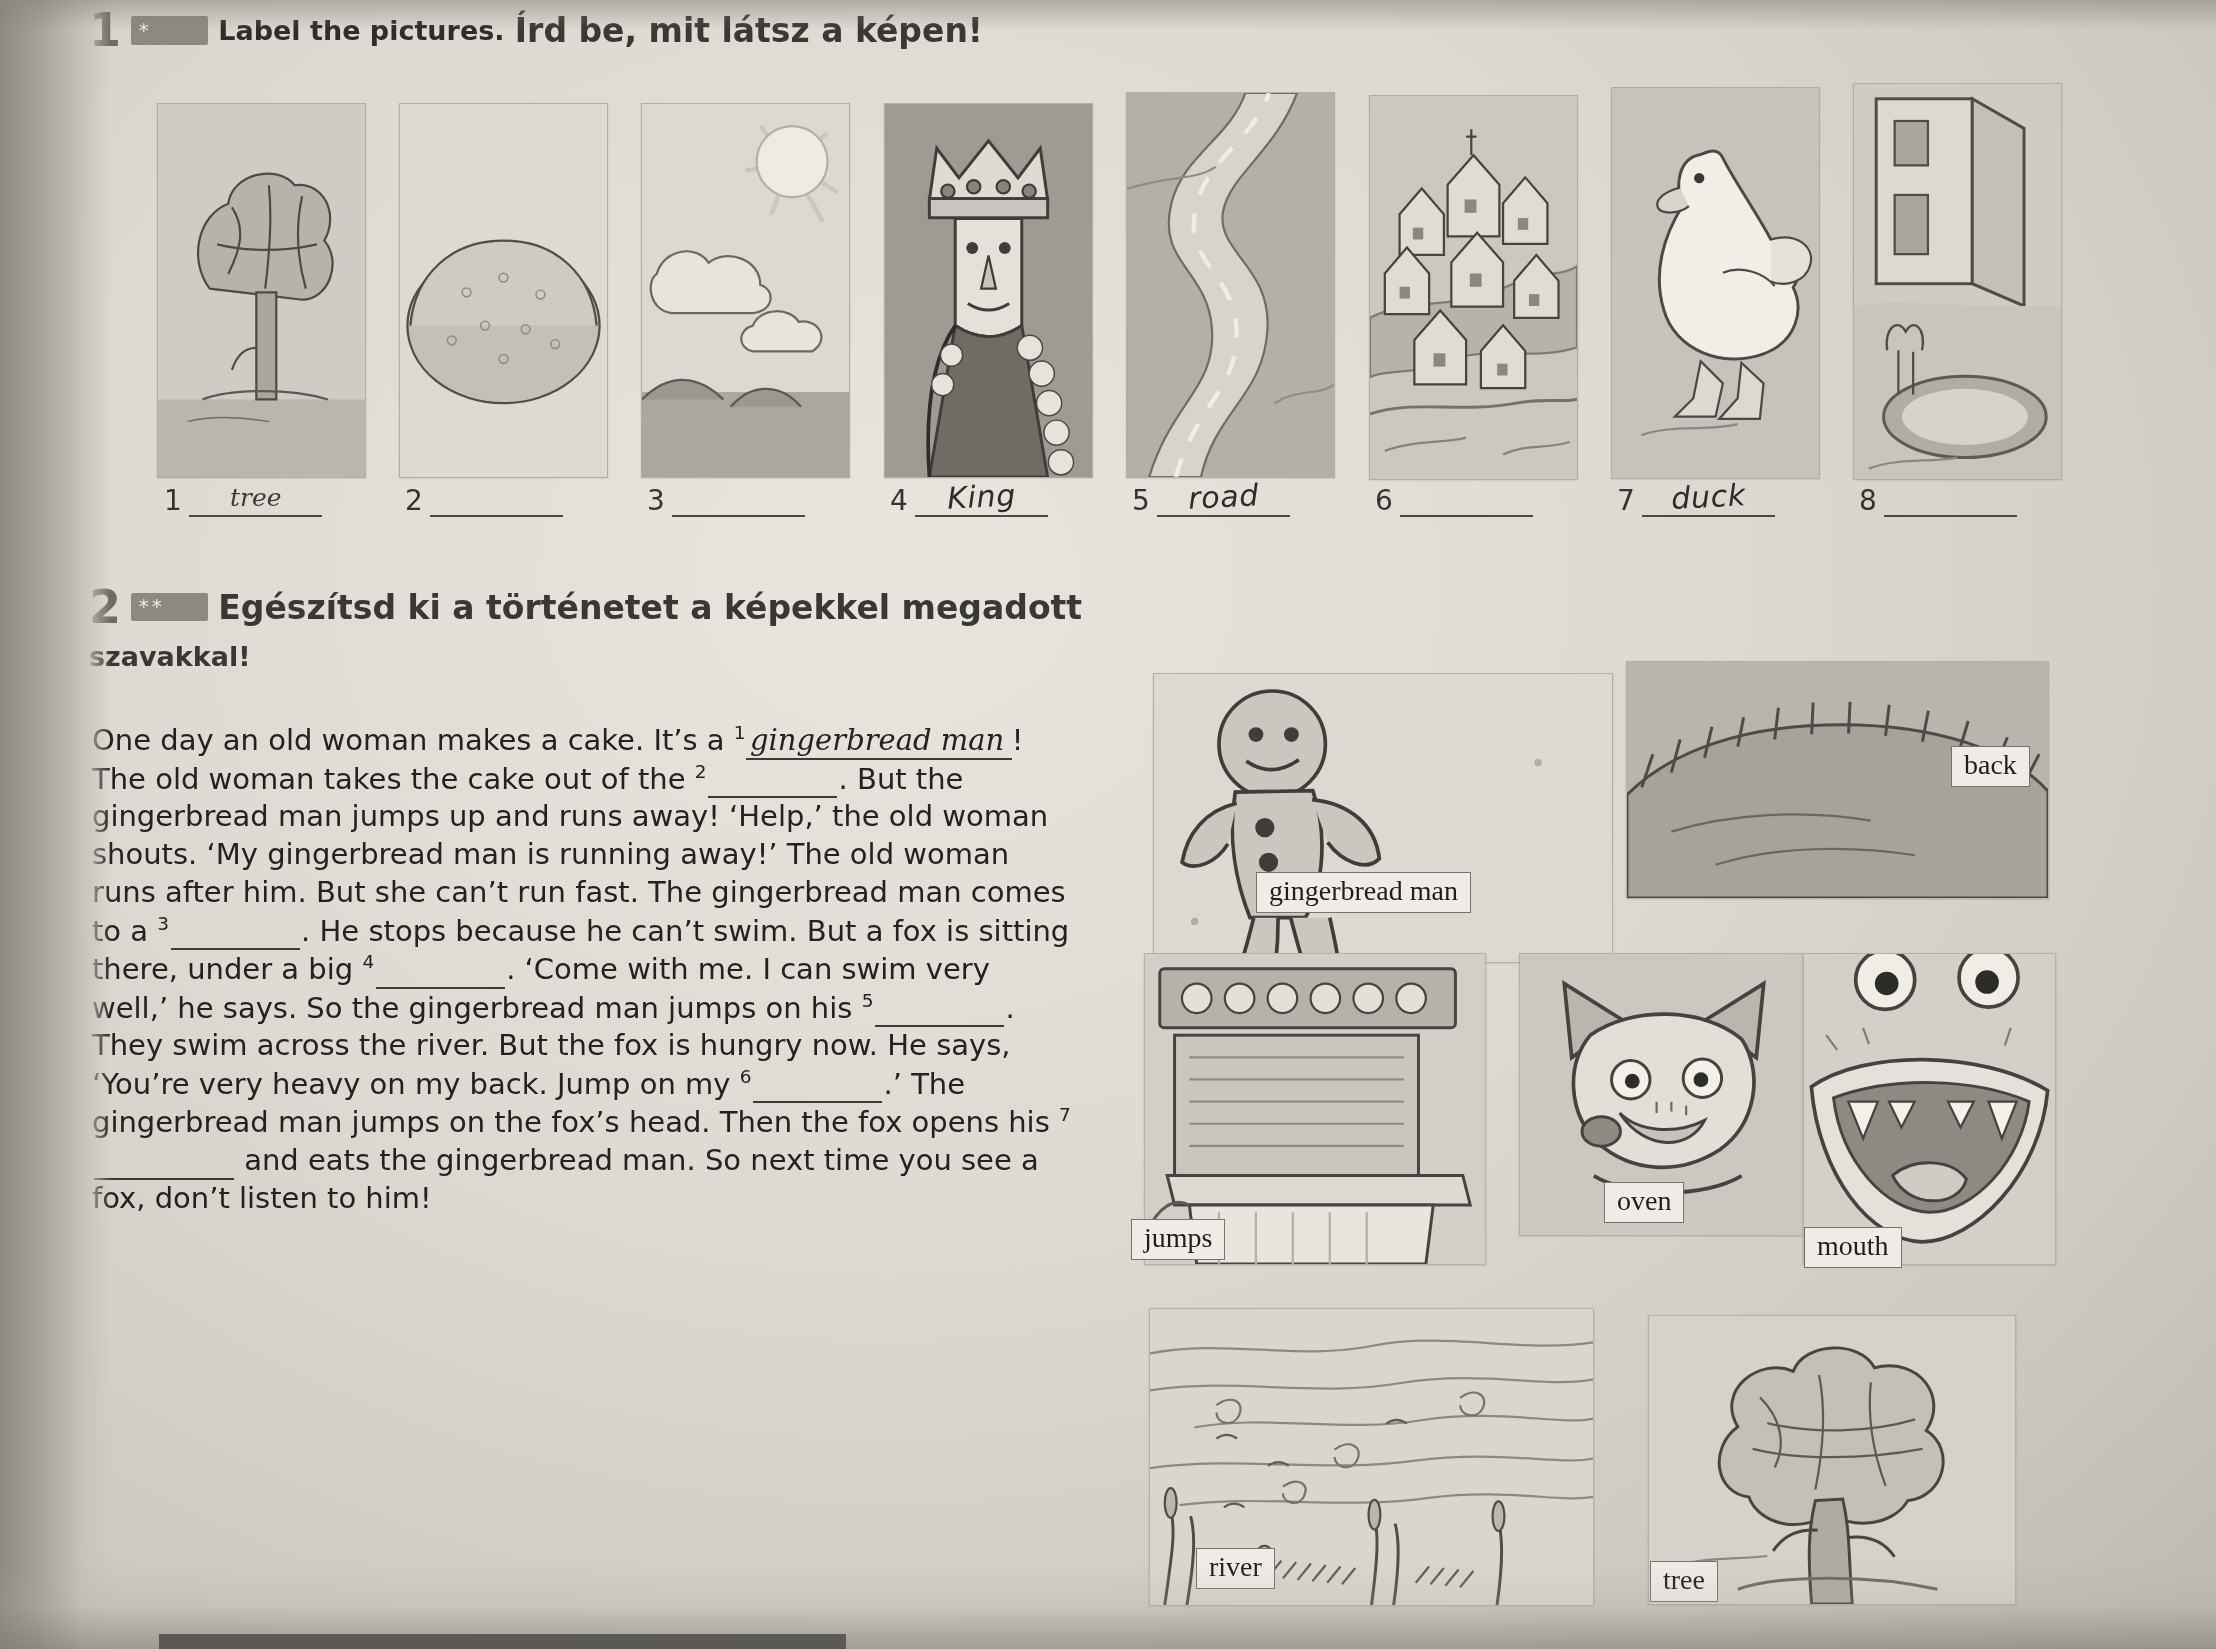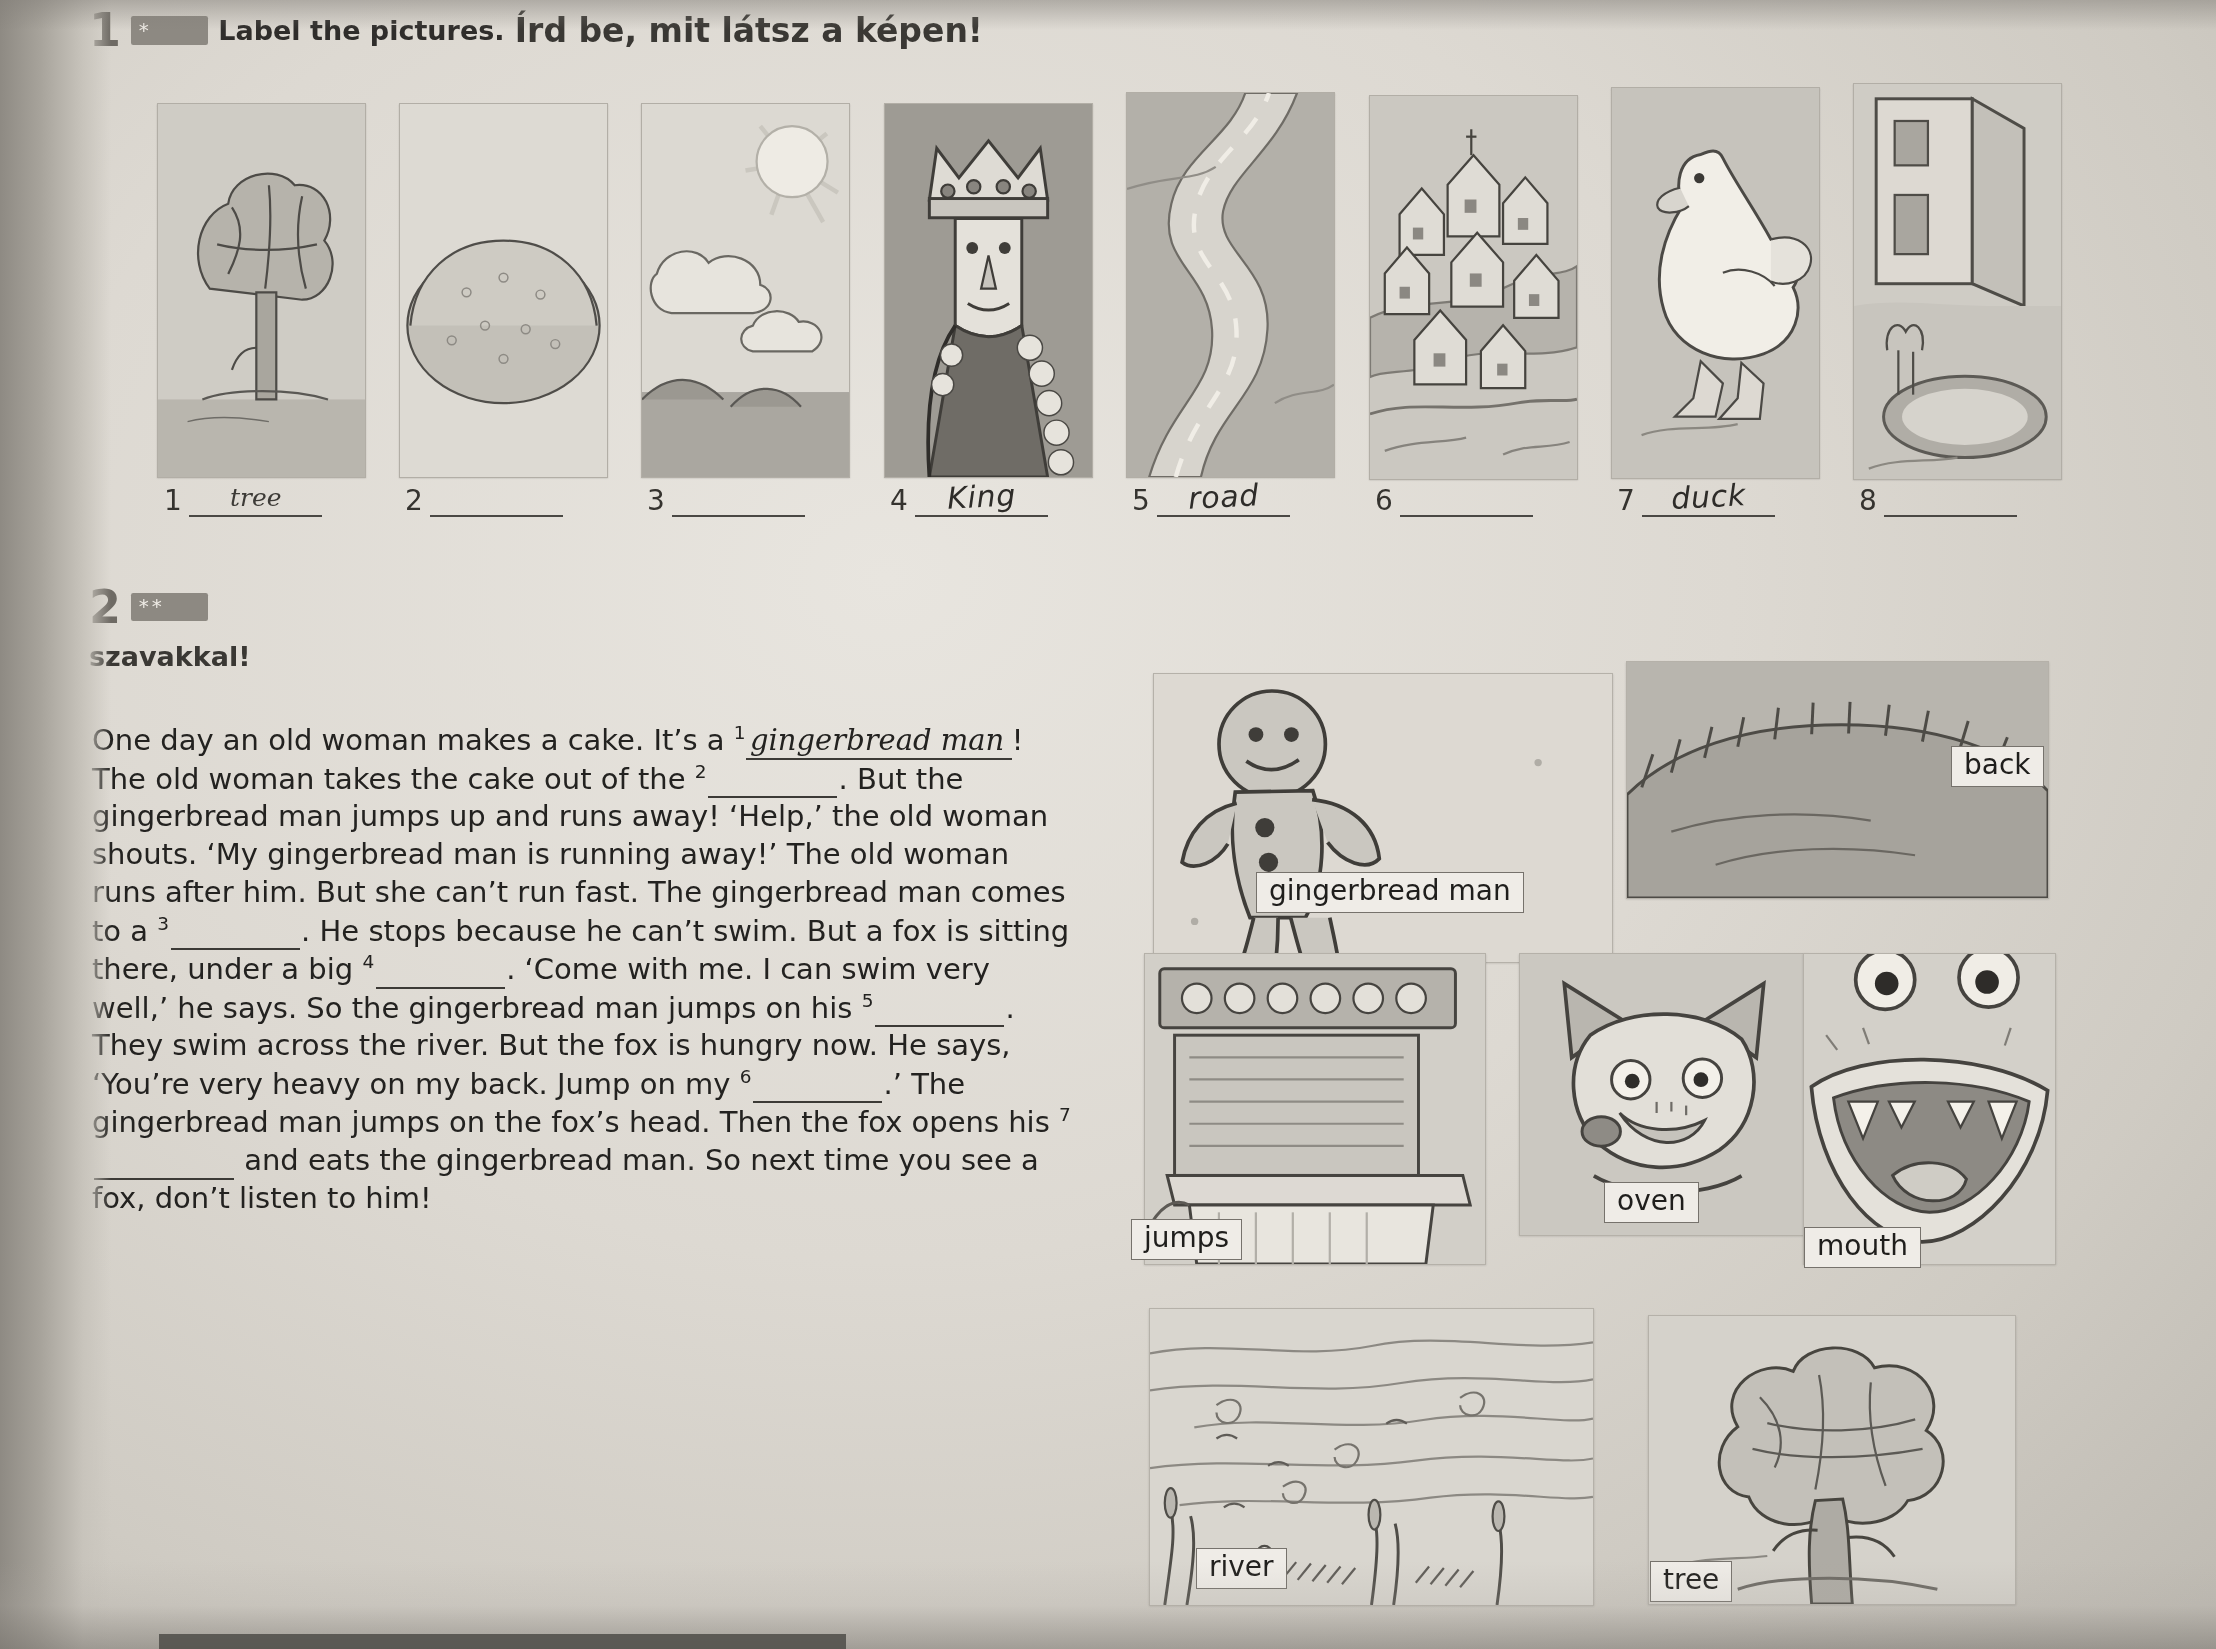--- a/index.html
+++ b/index.html
@@ -175,20 +175,21 @@
   .bankpic svg { display:block; width:100%; height:100%; }
   .wordbox {
     position: absolute;
     background: #efece7;
     border: 1.5px solid #76726c;
     color: #1f1e1c;
     font-size: 28px;
     padding: 4.4px 12px 6.7px 12px;
     line-height: 1;
     white-space: nowrap;
+    font-family: Liberation Serif, serif;
   }
   .footer-bar {
     position: absolute;
     left: 159px;
     bottom: 0;
     width: 687px;
     height: 16.3px;
     background: #4e4c48;
     opacity: .85;
   }
@@ -428,20 +429,21 @@
       <span class="idx">8</span>
       <span class="line">
           <span></span>
         </span>
     </div>
   </div>
 
   <div class="ex-head" style="left:89px; top:584px;">
     <span class="ex-num">2</span>
     <span class="stars">**</span>
+    <span class="ex-sub">Egészítsd ki a történetet a képekkel megadott</span>
   </div>
   <div class="ex2-line2">szavakkal!</div>
 
   <div class="story">
     <p>
       <span>One day an old woman makes a cake. It’s a</span>
       <span class="sup">1</span><span class="filled">gingerbread man</span><span>! The old woman takes the cake out of the</span>
       <span class="sup">2</span><span class="blank w1"></span><span>. But the gingerbread man jumps up and runs away! ‘Help,’ the old woman shouts. ‘My gingerbread man is running away!’ The old woman runs after him. But she can’t run fast. The gingerbread man comes to a</span>
       <span class="sup">3</span><span class="blank w1"></span><span>. He stops because he can’t swim. But a fox is sitting there, under a big</span>
       <span class="sup">4</span><span class="blank w1"></span><span>. ‘Come with me. I can swim very well,’ he says. So the gingerbread man jumps on his</span>

